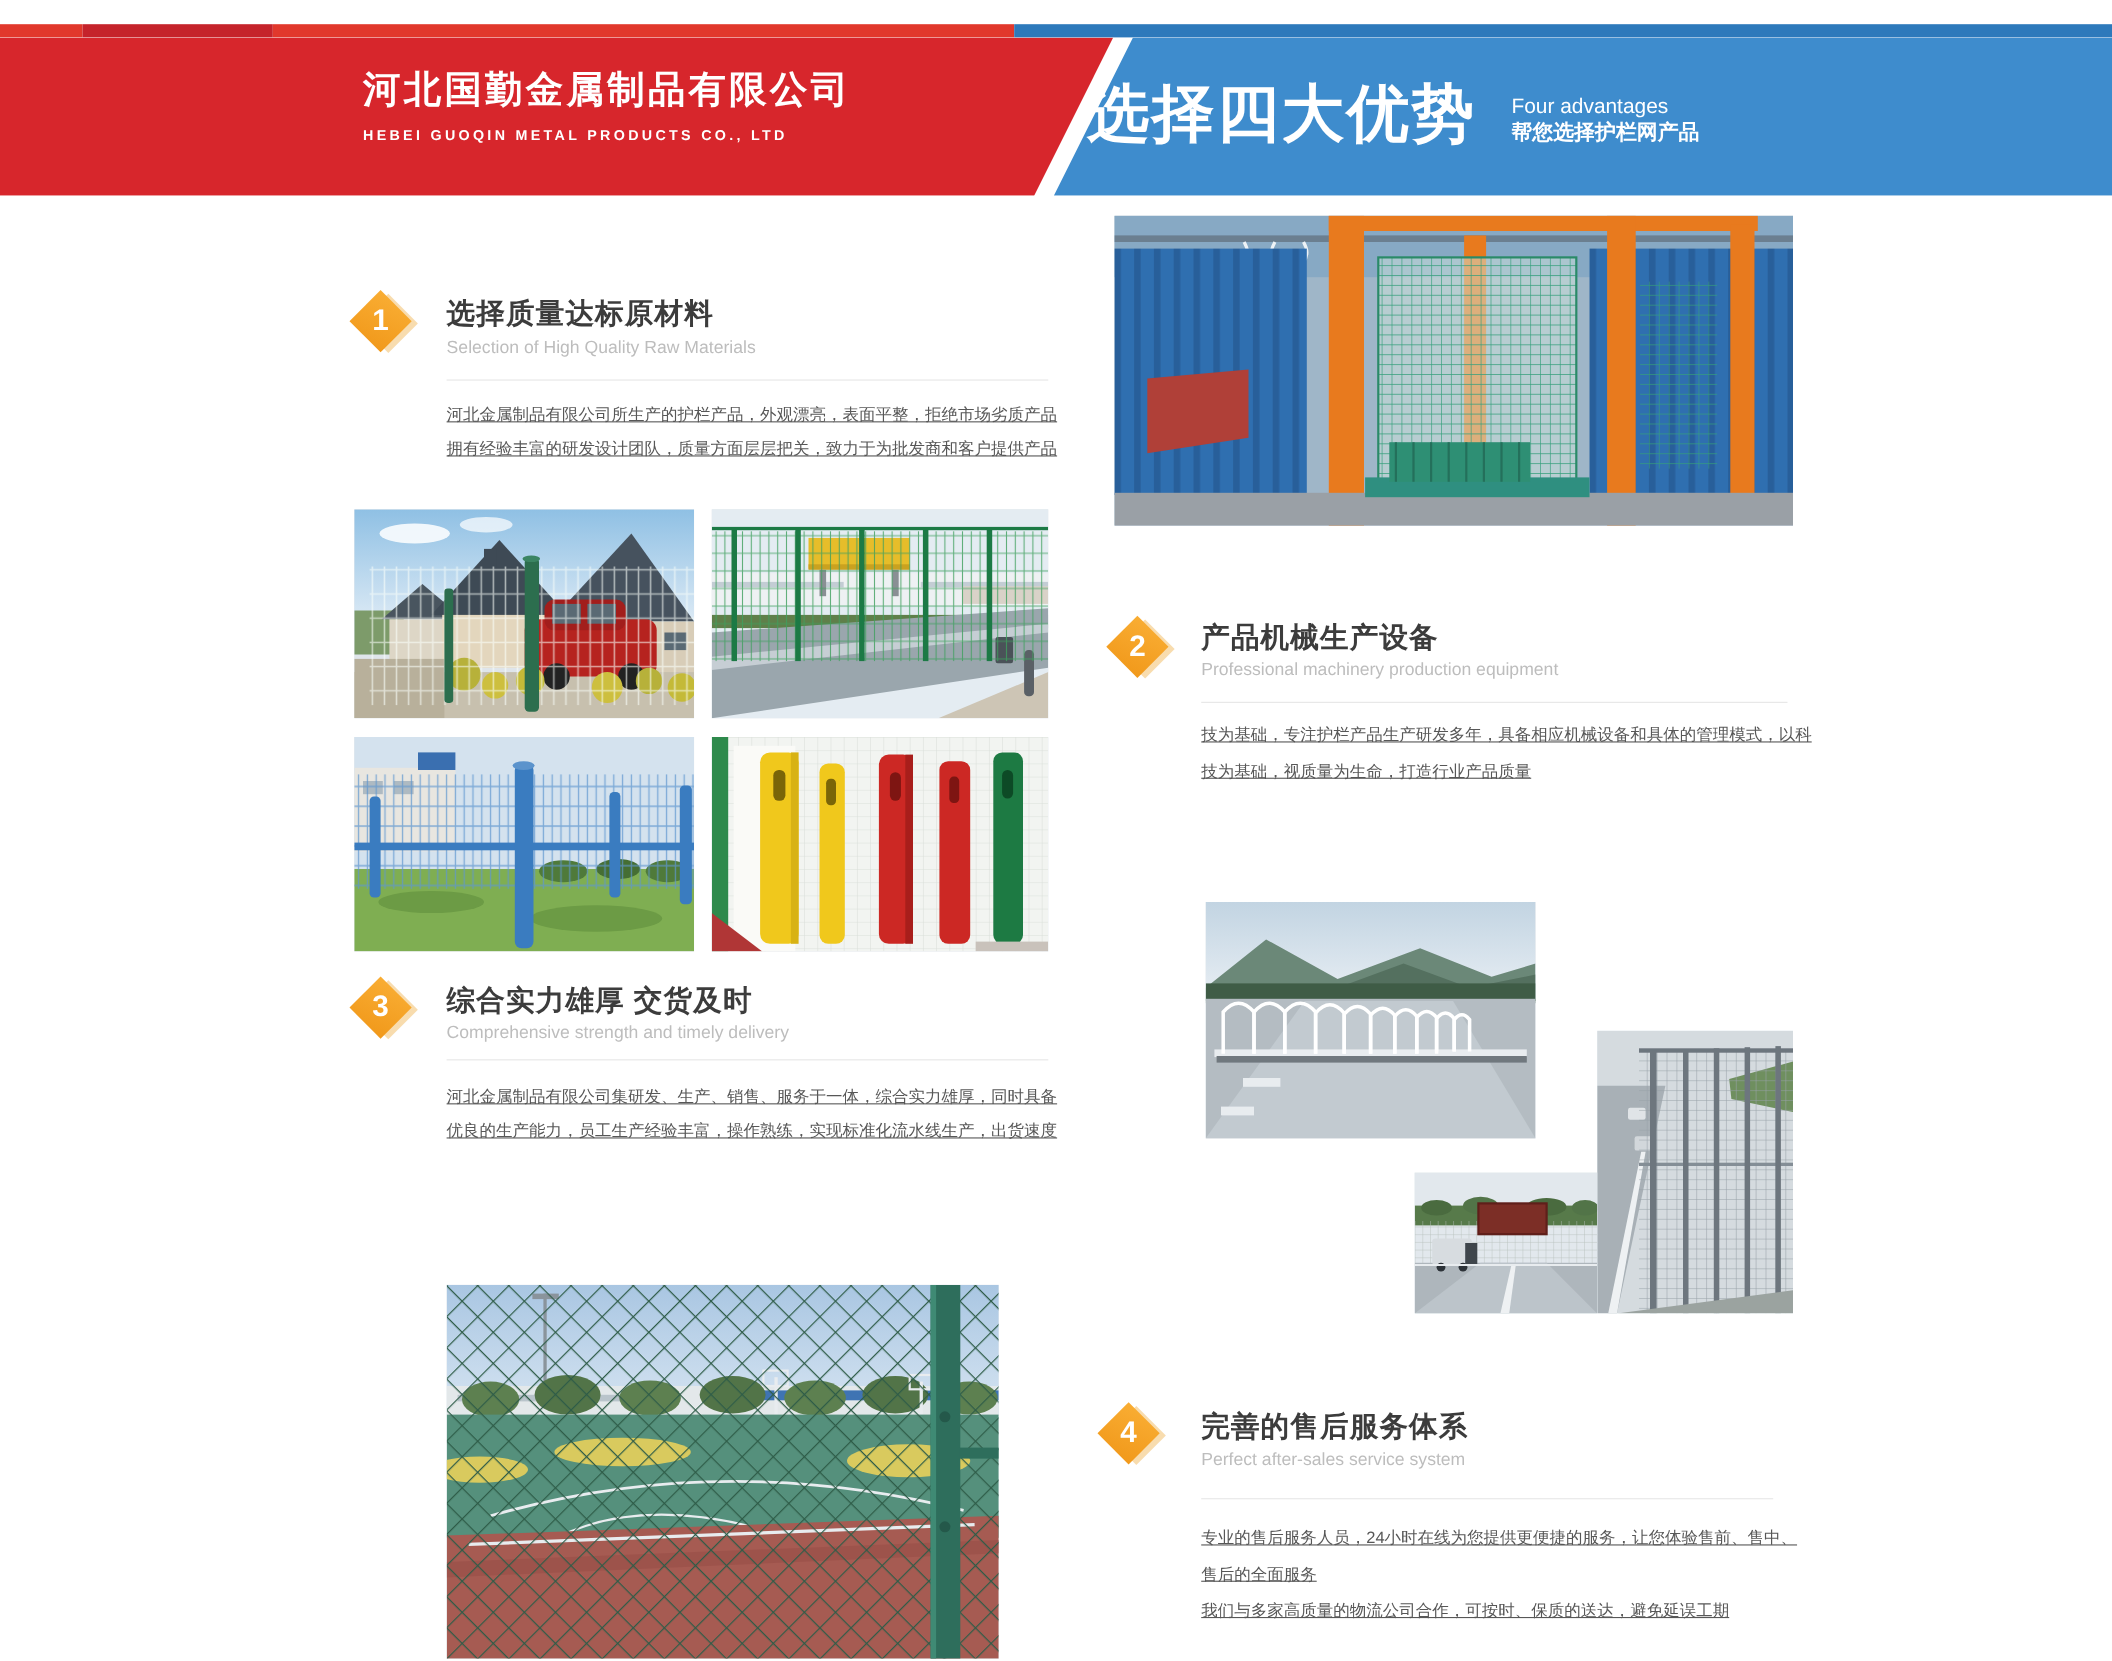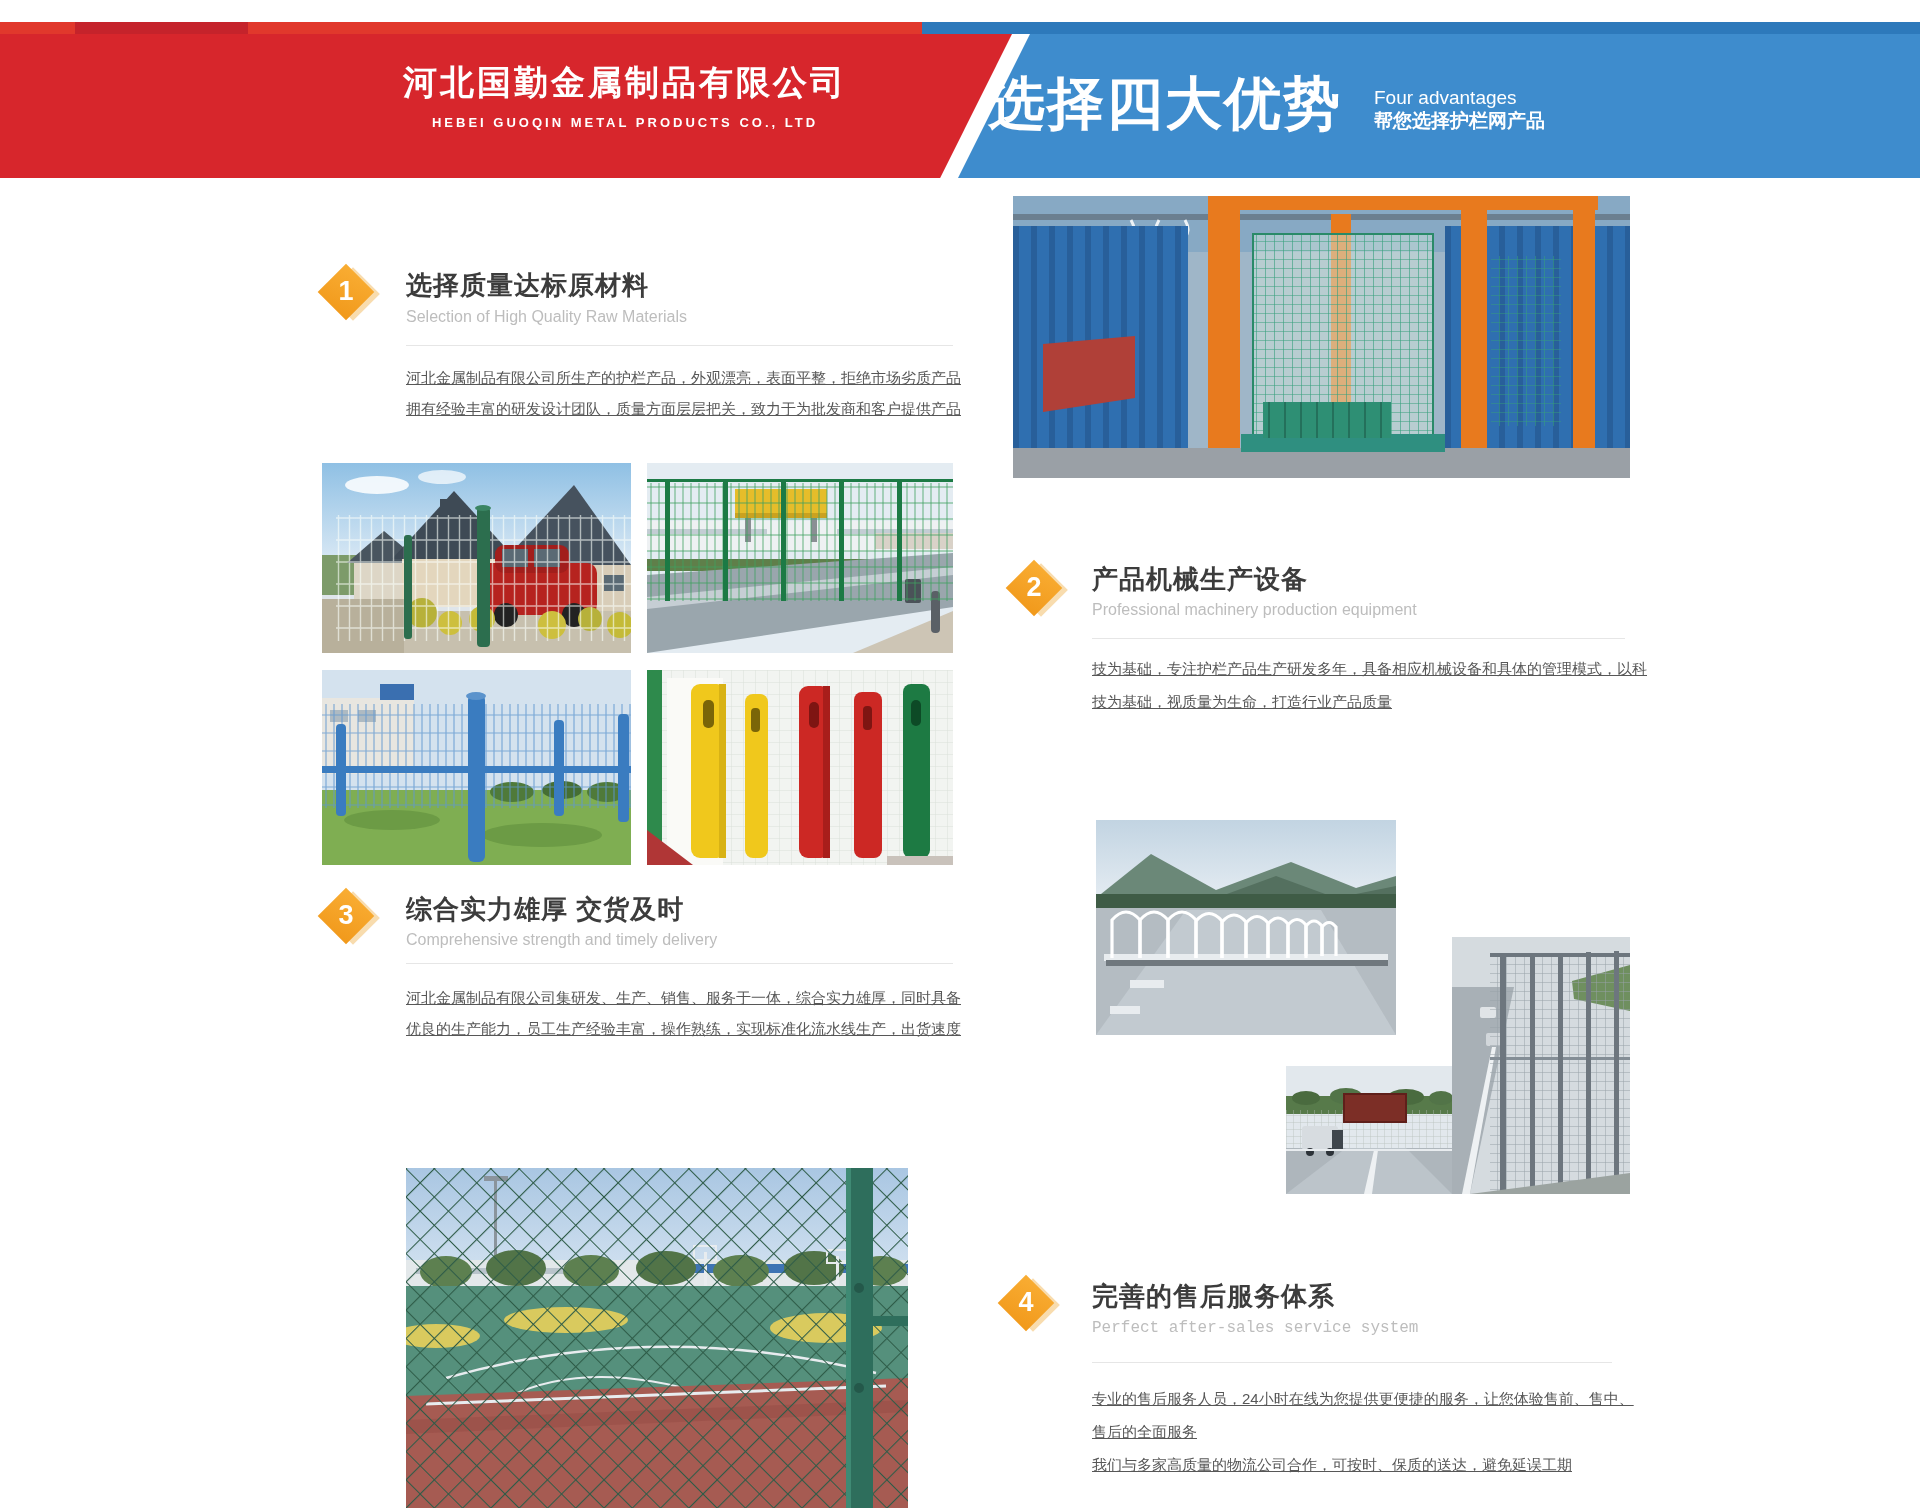--- a/index.html
+++ b/index.html
@@ -11,21 +11,21 @@
   .strip.red1{left:0;width:75px;background:#e1382c;}
   .strip.red2{left:75px;width:173px;background:#c5232b;}
   .strip.red3{left:248px;width:674px;background:#e1382c;}
   .strip.blue1{left:922px;width:998px;background:#2d79bb;}
 
   .red-banner{position:absolute;left:0;top:34px;width:1012px;height:144px;background:#d7262c;
               clip-path:polygon(0% 0%,100% 0%,92.9% 100%,0% 100%);}
   .blue-banner{position:absolute;left:952px;top:34px;width:968px;height:144px;background:#3e8ccd;
                clip-path:polygon(8.06% 0%,100% 0%,100% 100%,0.62% 100%);}
 
-  .company{position:absolute;left:330px;top:62px;width:590px;text-align:center;color:#fff;}
+  .company{position:absolute;left:330px;top:62px;width:590px;color:#fff;}
   .company-cn{font-size:34px;font-weight:bold;letter-spacing:3px;line-height:40px;}
   .company-en{margin-top:13px;font-size:13px;font-weight:bold;letter-spacing:3px;}
 
   .banner-title{position:absolute;left:988px;top:66px;color:#fff;font-size:57px;font-weight:bold;
                 letter-spacing:2px;white-space:nowrap;}
   .banner-sub{position:absolute;left:1374px;top:86px;color:#fff;font-size:19px;line-height:23px;white-space:nowrap;}
   .banner-sub .cn{font-weight:bold;}
 
   
   .badge{position:absolute;width:56px;height:56px;}
@@ -403,21 +403,21 @@
       <line x1="0" y1="84" x2="166" y2="84" stroke="#e8ecef" stroke-width="2"></line>
     </svg>
   </div>
 
   <div class="badge" style="left:998px;top:1275px;">
     <span class="shadow"></span>
     <span class="dia"></span>
     <span class="num">4</span>
   </div>
   <h2 class="sec-title" style="left:1092px;top:1279px;">完善的售后服务体系</h2>
-  <div class="sec-sub" style="left:1092px;top:1319px;font-family:Liberation Mono, monospace;">Perfect after-sales service system</div>
+  <div class="sec-sub" style="left:1092px;top:1319px;">Perfect after-sales service system</div>
   <div class="sec-divider" style="left:1092px;top:1362px;width:520px;"></div>
   <div class="para" style="left:1092px;top:1382px;line-height:33px;">
     <div>专业的售后服务人员，24小时在线为您提供更便捷的服务，让您体验售前、售中、</div>
     <div>售后的全面服务</div>
     <div>我们与多家高质量的物流公司合作，可按时、保质的送达，避免延误工期</div>
   </div>
 
 </div>
 
 </body></html>

